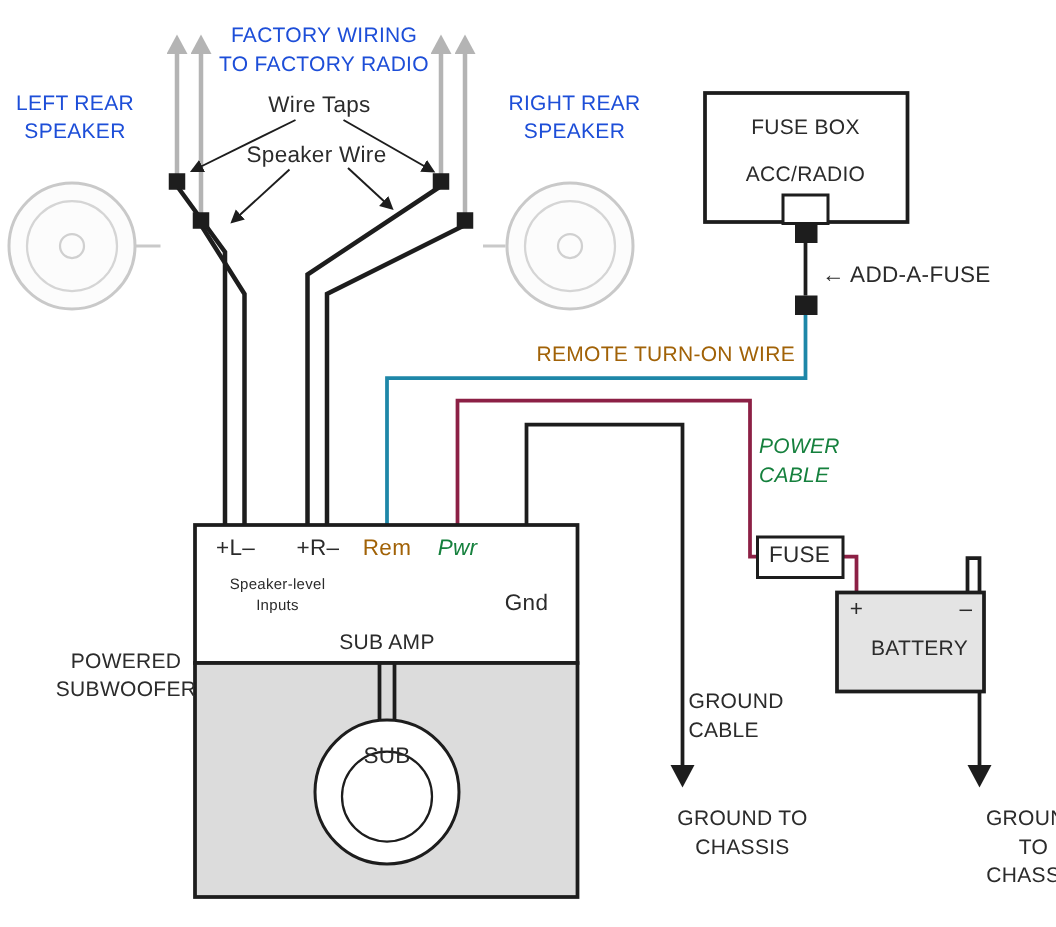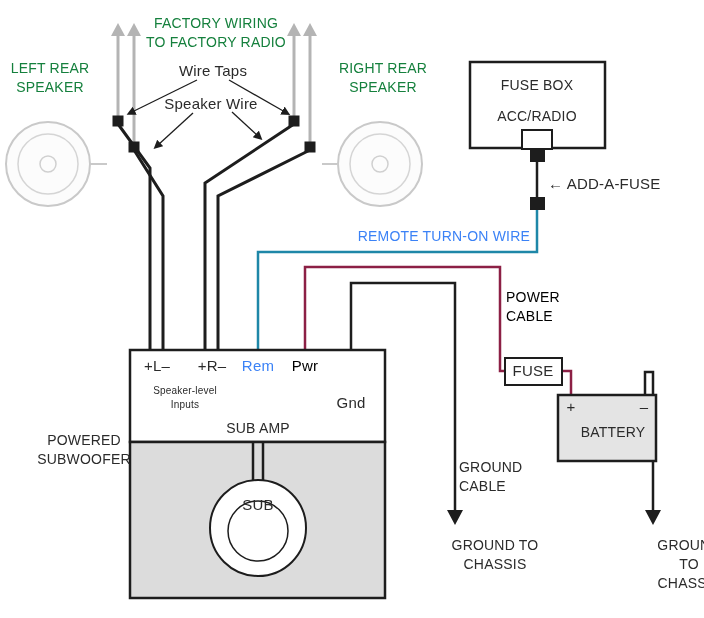--- a/index.html
+++ b/index.html
@@ -5,23 +5,23 @@
   html,body{margin:0;padding:0;background:#ffffff;}
   .stage{
     position:relative;width:704px;height:618px;background:#ffffff;
     font-family:"Liberation Sans",sans-serif;overflow:hidden;
   }
   .stage svg{position:absolute;left:0;top:0;}
   .lbl{position:absolute;white-space:pre-line;color:#2b2b2b;line-height:1.35;letter-spacing:.2px;}
   .c{transform:translate(-50%,-50%);text-align:center;}
   .cx{transform:translateX(-50%);text-align:center;margin-left:40px;}
   .cy{transform:translateY(-50%);}
-  .gray{color:#15803d;}
-  .teal{color:#3b82f6;}
-  .maroon{color:#000000;}
+  .gray{color:#1d4ed8;}
+  .teal{color:#a16207;}
+  .maroon{color:#15803d;font-style:italic;}
   .s12{font-size:10px;}
   .s13{font-size:15px;}
   .s14{font-size:14px;}
   .s15{font-size:15px;}
 </style>
 </head>
 <body>
 
 <div class="stage">
 

